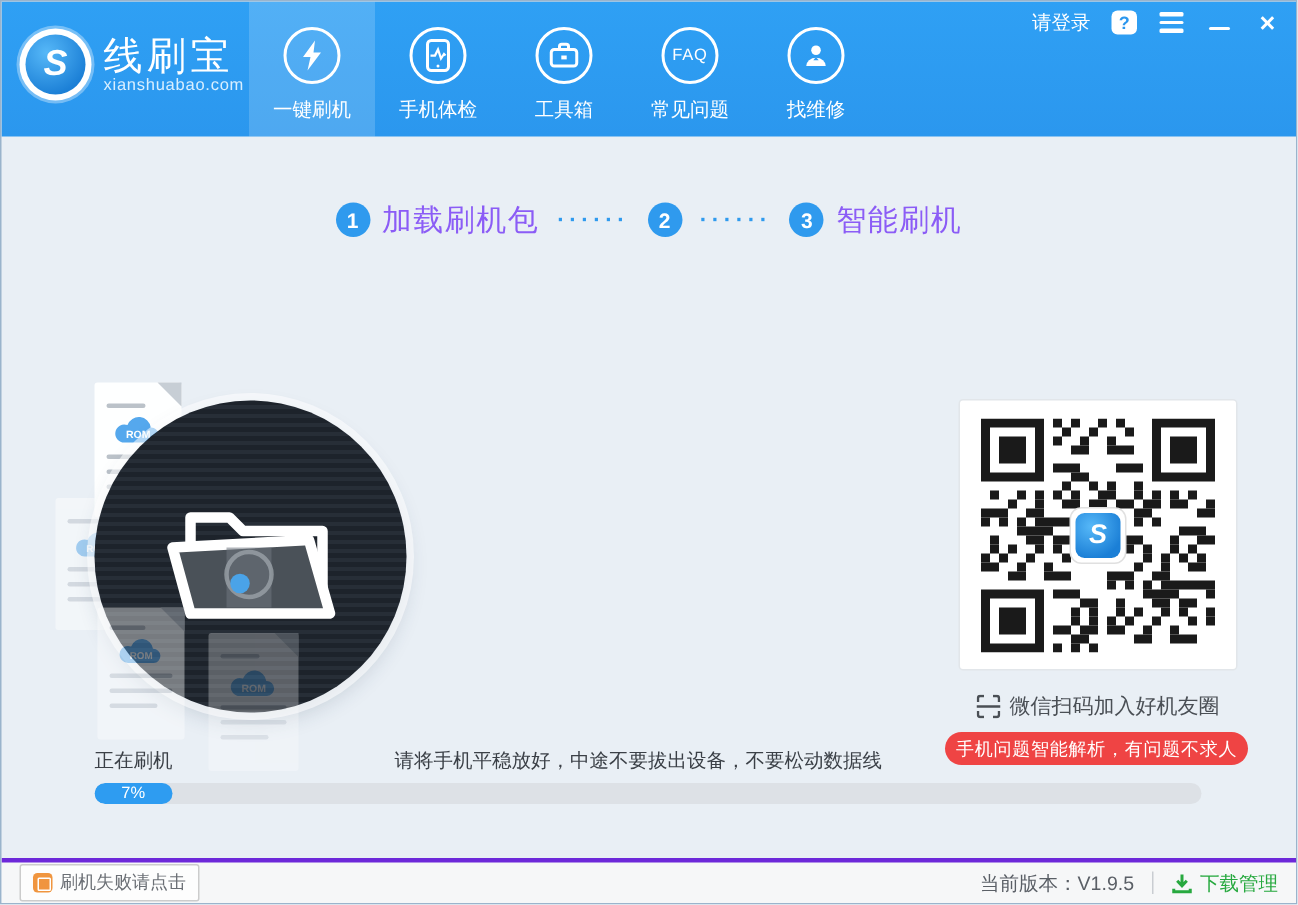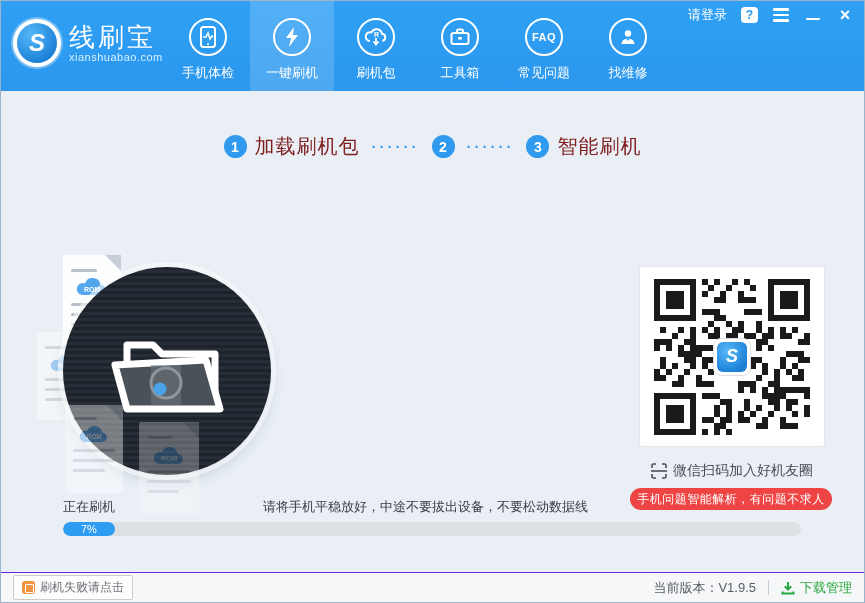--- a/index.html
+++ b/index.html
@@ -31,28 +31,28 @@
   .logo-text .brand { font-size:26px; letter-spacing:3px; color:#fff; line-height:28px; }
   .logo-text .domain { font-size:11px; color:#d9efff; letter-spacing:.5px; }
 
   .nav { position:absolute; left:165px; top:0; height:90px; display:flex; }
   .nav-item { width:84px; height:90px; display:flex; flex-direction:column; align-items:center;
               justify-content:flex-start; padding-top:17px; cursor:pointer; }
   .nav-item.active { background:rgba(255,255,255,.17); }
   .nav-circle { width:38px; height:38px; border:2px solid #fff; border-radius:50%;
                 display:flex; align-items:center; justify-content:center; }
   .nav-label { margin-top:8px; font-size:13px; color:#fff; white-space:nowrap; }
-  .faq-text { font-size:11px; font-weight:bold; color:#fff; letter-spacing:.5px; }
+  .faq-text { font-size:11px; font-weight:normal; color:#fff; letter-spacing:.5px; }
 
   
   .steps { height:55px; flex:0 0 55px; display:flex; align-items:center; justify-content:center; gap:10px; }
   .step { display:flex; align-items:center; gap:8px; }
   .step-num { width:23px; height:23px; border-radius:50%; background:#2f9aee; color:#fff;
               font-size:14px; font-weight:bold; display:flex; align-items:center; justify-content:center; }
-  .step-label { font-size:20px; color:#7f1d1d; font-weight:500; letter-spacing:1px; }
+  .step-label { font-size:20px; color:#8b5cf6; font-weight:500; letter-spacing:1px; }
   .step-dots { color:#2f9aee; font-size:15px; font-weight:bold; letter-spacing:3px; margin:0 2px; }
 
   
   .content { position:relative; flex:1 1 auto; }
 
   .doc { position:absolute; background:#fff; border-radius:2px; }
   .doc .fold { position:absolute; top:0; right:0; width:0; height:0;
                border-style:solid; border-width:0 16px 16px 0; border-color:transparent #c6ccd3 transparent transparent; }
   .doc .line { position:absolute; left:8px; right:8px; height:3px; background:#b9bfc7; border-radius:2px; }
   .doc .rom-cloud { position:absolute; left:50%; transform:translateX(-50%); }
@@ -82,21 +82,21 @@
   
   .progress-area { flex:0 0 48px; position:relative; padding:0 63px 0 62px; }
   .progress-labels { position:relative; height:20px; font-size:13px; color:#3b4047; }
   .progress-status { position:absolute; left:0; top:2px; }
   .progress-warning { position:absolute; left:50%; transform:translateX(-52%); top:2px; white-space:nowrap; }
   .progress-track { margin-top:6px; height:14px; background:#dde1e6; border-radius:7px; overflow:hidden; position:relative; }
   .progress-fill { height:14px; min-width:44px; background:#2e9cf1; border-radius:7px;
                    color:#fff; font-size:11px; display:flex; align-items:center; justify-content:center; }
 
   
-  .footer { flex:0 0 30px; background:#f6f7f8; border-top:1px solid #6d28d9;
+  .footer { flex:0 0 30px; background:#f6f7f8; border-top:3px solid #6d28d9;
             display:flex; align-items:center; justify-content:space-between; padding:0 12px; }
   .fail-btn { display:flex; align-items:center; gap:5px; background:#fdfdfd; border:1px solid #ccc;
               border-radius:2px; padding:3px 8px; font-size:12px; color:#6b6f75; cursor:pointer; }
   .alert-icon { width:13px; height:13px; background:#f0953f; border-radius:3px; position:relative; }
   .alert-icon::after { content:""; position:absolute; left:3px; top:3px; width:7px; height:7px;
                        border:1.5px solid #fff; border-radius:1px; }
   .footer-right { display:flex; align-items:center; gap:12px; }
   .version { font-size:13px; color:#5a5f66; }
   .v-divider { width:1px; height:15px; background:#c9cdd2; }
   .download { display:flex; align-items:center; gap:5px; font-size:13px; color:#27a93f; cursor:pointer; }
@@ -125,47 +125,37 @@
       <div class="logo-badge">
         <div class="logo-inner">S</div>
       </div>
       <div class="logo-text">
         <div class="brand">线刷宝</div>
         <div class="domain">xianshuabao.com</div>
       </div>
     </div>
 
     <div class="nav">
+      <div class="nav-item active">
+        <div class="nav-circle">
+          <svg width="18" height="22" viewBox="0 0 18 22">
+              <polygon points="11,1 3,12 8,12 6,21 15,9 10,9" fill="#fff"></polygon>
+            </svg>
+        </div>
+        <div class="nav-label">一键刷机</div>
+      </div>
       <div class="nav-item">
         <div class="nav-circle">
           <svg width="20" height="22" viewBox="0 0 20 22">
               <rect x="3" y="1" width="14" height="20" rx="2.5" fill="none" stroke="#fff" stroke-width="2"></rect>
               <polyline points="5,11 8,11 10,7 12,13 14,10 15,11" fill="none" stroke="#fff" stroke-width="1.5"></polyline>
               <circle cx="10" cy="18" r="1" fill="#fff"></circle>
             </svg>
         </div>
         <div class="nav-label">手机体检</div>
-      </div>
-      <div class="nav-item active">
-        <div class="nav-circle">
-          <svg width="18" height="22" viewBox="0 0 18 22">
-              <polygon points="11,1 3,12 8,12 6,21 15,9 10,9" fill="#fff"></polygon>
-            </svg>
-        </div>
-        <div class="nav-label">一键刷机</div>
-      </div>
-      <div class="nav-item">
-        <div class="nav-circle">
-          <svg width="24" height="20" viewBox="0 0 24 20">
-              <path d="M6 14 a4.4 4.4 0 1 1 1.4-8.6 a5.6 5.6 0 0 1 10.6 1.4 a3.6 3.6 0 0 1 0.4 7.1" fill="none" stroke="#fff" stroke-width="2"></path>
-              <text x="10" y="10" font-size="7" font-weight="bold" fill="#fff">R</text>
-              <path d="M12 11 v6 M9.5 14.5 L12 17.5 L14.5 14.5" fill="none" stroke="#fff" stroke-width="1.8"></path>
-            </svg>
-        </div>
-        <div class="nav-label">刷机包</div>
       </div>
       <div class="nav-item">
         <div class="nav-circle">
           <svg width="20" height="18" viewBox="0 0 20 18">
               <rect x="1.5" y="5" width="17" height="11" rx="2" fill="none" stroke="#fff" stroke-width="2"></rect>
               <path d="M7 5 V3 a1.5 1.5 0 0 1 1.5-1.5 h3 A1.5 1.5 0 0 1 13 3 v2" fill="none" stroke="#fff" stroke-width="2"></path>
               <rect x="8.2" y="9" width="3.6" height="2.6" fill="#fff"></rect>
             </svg>
         </div>
         <div class="nav-label">工具箱</div>

